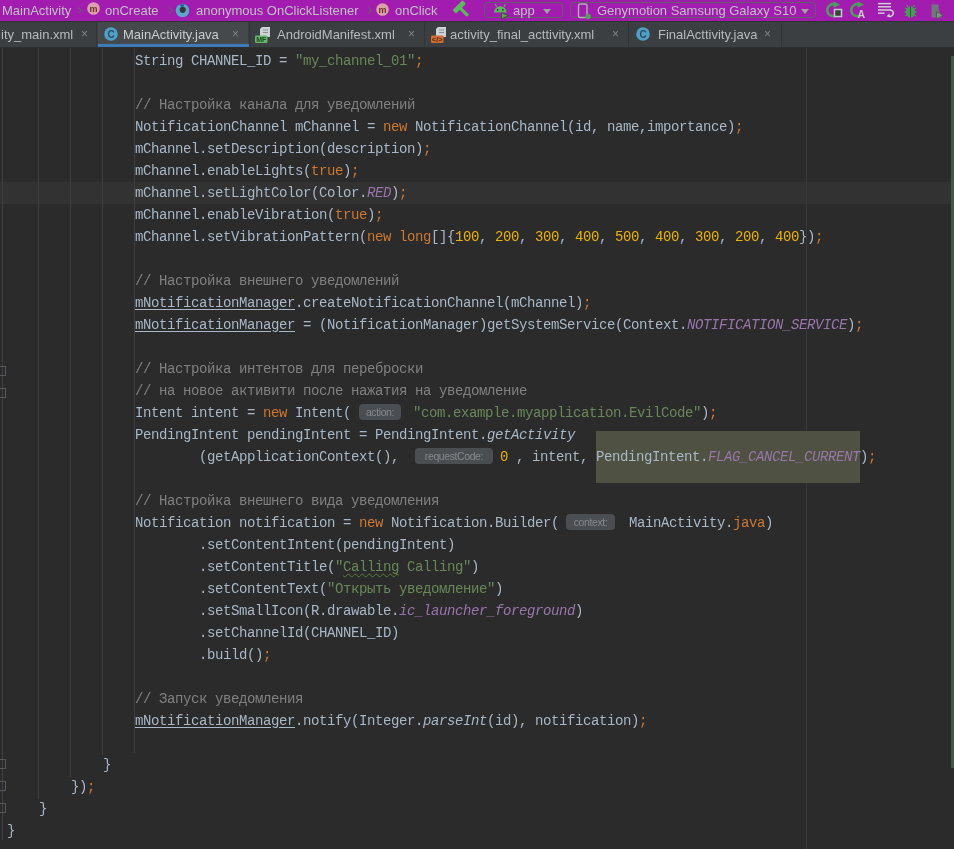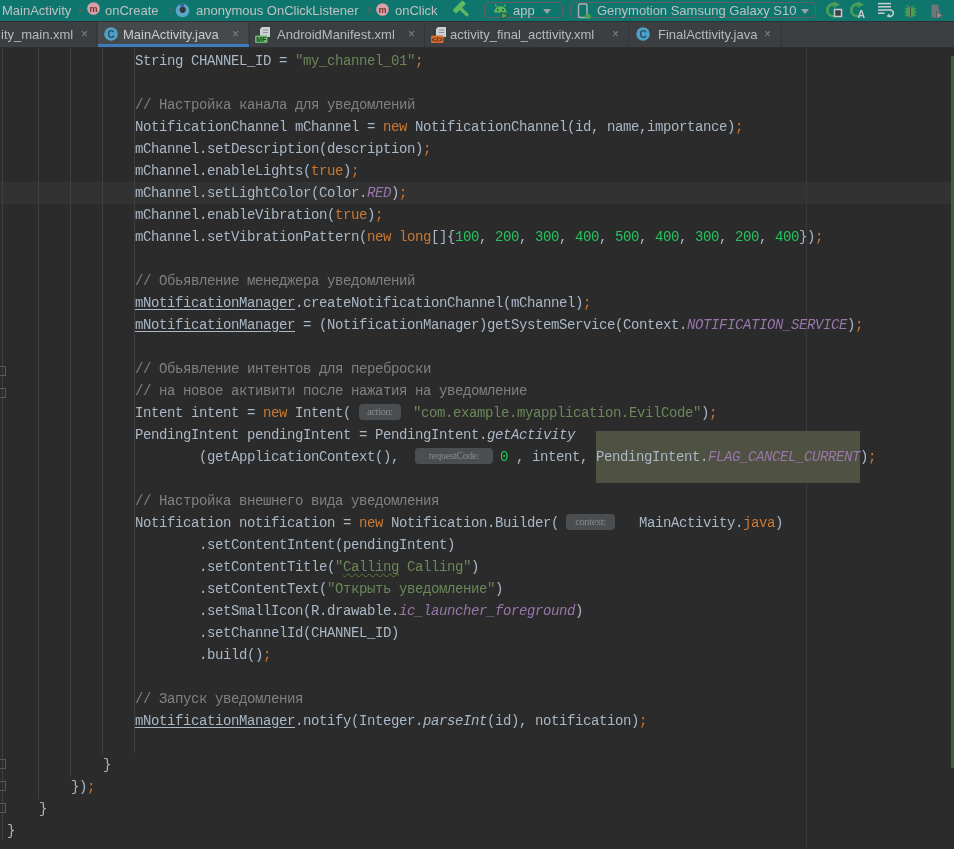--- a/index.html
+++ b/index.html
@@ -1,37 +1,37 @@
 <!DOCTYPE html>
 <html><head><meta charset="utf-8"><style>
 html,body{margin:0;padding:0;width:954px;height:849px;overflow:hidden;background:#2b2b2b}
 *{box-sizing:border-box}
-#toolbar{position:absolute;left:0;top:0;width:954px;height:22px;background:#0f766e;border-bottom:1px solid #2e3032}
+#toolbar{position:absolute;left:0;top:0;width:954px;height:22px;background:#a21caf;border-bottom:1px solid #2e3032}
 #tabbar{position:absolute;left:0;top:22px;width:954px;height:26px;background:#3c3f41;border-bottom:1px solid #2c2e2f}
 .bc{position:absolute;top:0;height:22px;line-height:22px;font-family:"Liberation Sans",sans-serif;font-size:13px;color:#bfc1c3;white-space:pre}
 .chev{position:absolute;top:8px;width:5px;height:5px;border-right:1.6px solid #606366;border-top:1.6px solid #606366;transform:rotate(45deg)}
 .tabtxt{position:absolute;top:0;height:25px;line-height:25px;font-family:"Liberation Sans",sans-serif;font-size:13px;color:#b7babc;white-space:pre}
 .tx{position:absolute;top:0;height:25px;line-height:25px;font-family:"Liberation Sans",sans-serif;font-size:13px;color:#7d858c}
 .tsep{position:absolute;top:1px;height:24px;width:1px;background:#323537}
 #seltab{position:absolute;left:98px;top:0;width:150px;height:22px;background:#45494c}
 #selline{position:absolute;left:98px;top:21.5px;width:151px;height:3.5px;background:#3e7bba}
 #editor{position:absolute;left:0;top:48px;width:954px;height:801px;background:#2b2b2b}
 #curline{position:absolute;left:0;top:133.5px;width:954px;height:22px;background:#323232}
 .guide{position:absolute;width:1px;background:#3d3f41}
 .marginline{position:absolute;left:806px;top:0;width:1px;height:801px;background:#38393b}
 .ln{position:absolute;left:7px;white-space:pre;margin:1.5px 0 0 0;font-family:"Liberation Mono",monospace;font-size:14px;letter-spacing:-0.402px;line-height:22px;color:#a9b7c6}
 .k{color:#cc7832}
 .s{color:#6a8759}
 .c{color:#808080}
-.n{color:#22c55e}
+.n{color:#eab308}
 .ip{color:#9876aa;font-style:italic}
 .it{font-style:italic}
 .u{text-decoration:underline;text-underline-offset:2px}
 .wavy{text-decoration:underline wavy #5b7c34 1px;text-underline-offset:2px;text-decoration-skip-ink:none}
-.pill{display:inline-block;vertical-align:middle;background:#4b4e51;border-radius:4px;color:#85898d;font-family:Liberation Serif, serif;font-size:10.5px;line-height:16px;height:16px;text-align:center;position:relative;top:-1px;margin:0 4px 0 2px}
+.pill{display:inline-block;vertical-align:middle;background:#4b4e51;border-radius:4px;color:#85898d;font-family:Liberation Sans, sans-serif;font-size:10.5px;line-height:16px;height:16px;text-align:center;position:relative;top:-1px;margin:0 4px 0 2px}
 .box{background:#4f5142;padding:18px 0}
 .fold{position:absolute;left:0;width:5.5px;height:10px;border:1.2px solid #56595c;border-left:none}
 .icon{position:absolute}
 .stripe{position:absolute;left:951px;top:8px;width:2.5px;height:712px;background:#3f5c43}
 </style></head>
 <body>
 <div id="editor">
   <div id="curline"></div>
   <div class="marginline"></div>
   <div class="stripe"></div>
@@ -41,30 +41,30 @@
   <div class="guide" style="left:102px;top:0;height:707px"></div>
   <div class="guide" style="left:134px;top:0;height:705px"></div>
   <pre class="ln" style="top:0px">                String CHANNEL_ID = <span class="s">"my_channel_01"</span><span class="k">;</span></pre>
   <pre class="ln" style="top:44px">                <span class="c">// Настройка канала для уведомлений</span></pre>
   <pre class="ln" style="top:66px">                NotificationChannel mChannel = <span class="k">new</span> NotificationChannel(id, name,importance)<span class="k">;</span></pre>
   <pre class="ln" style="top:88px">                mChannel.setDescription(description)<span class="k">;</span></pre>
   <pre class="ln" style="top:110px">                mChannel.enableLights(<span class="k">true</span>)<span class="k">;</span></pre>
   <pre class="ln" style="top:132px">                mChannel.setLightColor(Color.<span class="ip">RED</span>)<span class="k">;</span></pre>
   <pre class="ln" style="top:154px">                mChannel.enableVibration(<span class="k">true</span>)<span class="k">;</span></pre>
   <pre class="ln" style="top:176px">                mChannel.setVibrationPattern(<span class="k">new</span> <span class="k">long</span>[]{<span class="n">100</span>, <span class="n">200</span>, <span class="n">300</span>, <span class="n">400</span>, <span class="n">500</span>, <span class="n">400</span>, <span class="n">300</span>, <span class="n">200</span>, <span class="n">400</span>})<span class="k">;</span></pre>
-  <pre class="ln" style="top:220px">                <span class="c">// Обьявление менеджера уведомлений</span></pre>
+  <pre class="ln" style="top:220px">                <span class="c">// Настройка внешнего уведомлений</span></pre>
   <pre class="ln" style="top:242px">                <span class="u">mNotificationManager</span>.createNotificationChannel(mChannel)<span class="k">;</span></pre>
   <pre class="ln" style="top:264px">                <span class="u">mNotificationManager</span> = (NotificationManager)getSystemService(Context.<span class="ip">NOTIFICATION_SERVICE</span>)<span class="k">;</span></pre>
-  <pre class="ln" style="top:308px">                <span class="c">// Обьявление интентов для переброски</span></pre>
+  <pre class="ln" style="top:308px">                <span class="c">// Настройка интентов для переброски</span></pre>
   <pre class="ln" style="top:330px">                <span class="c">// на новое активити после нажатия на уведомление</span></pre>
   <pre class="ln" style="top:352px">                Intent intent = <span class="k">new</span> Intent( <span class="pill" style="width:42px;margin:0 4px 0 0">action:</span> <span class="s">"com.example.myapplication.EvilCode"</span>)<span class="k">;</span></pre>
   <pre class="ln" style="top:374px">                PendingIntent pendingIntent = PendingIntent.<span class="it">getActivity</span></pre>
   <pre class="ln" style="top:396px">                        (getApplicationContext(), <span class="pill" style="width:78px;margin:0 -1px 0 8px">requestCode:</span> <span class="n">0</span> , intent, <span class="box">PendingIntent.<span class="ip">FLAG_CANCEL_CURRENT</span></span>)<span class="k">;</span></pre>
   <pre class="ln" style="top:440px">                <span class="c">// Настройка внешнего вида уведомления</span></pre>
-  <pre class="ln" style="top:462px">                Notification notification = <span class="k">new</span> Notification.Builder( <span class="pill" style="width:49px;margin:0 16px 0 -1px">context:</span> MainActivity.<span class="k">java</span>)</pre>
+  <pre class="ln" style="top:462px">                Notification notification = <span class="k">new</span> Notification.Builder( <span class="pill" style="width:49px;margin:0 6px 0 -1px">context:</span> MainActivity.<span class="k">java</span>)</pre>
   <pre class="ln" style="top:484px">                        .setContentIntent(pendingIntent)</pre>
   <pre class="ln" style="top:506px">                        .setContentTitle(<span class="s">"<span class="wavy">Calling</span> Calling"</span>)</pre>
   <pre class="ln" style="top:528px">                        .setContentText(<span class="s">"Открыть уведомление"</span>)</pre>
   <pre class="ln" style="top:550px">                        .setSmallIcon(R.drawable.<span class="ip">ic_launcher_foreground</span>)</pre>
   <pre class="ln" style="top:572px">                        .setChannelId(CHANNEL_ID)</pre>
   <pre class="ln" style="top:594px">                        .build()<span class="k">;</span></pre>
   <pre class="ln" style="top:638px">                <span class="c">// Запуск уведомления</span></pre>
   <pre class="ln" style="top:660px">                <span class="u">mNotificationManager</span>.notify(Integer.<span class="it">parseInt</span>(id), notification)<span class="k">;</span></pre>
   <pre class="ln" style="top:704px">            }</pre>
   <pre class="ln" style="top:726px">        })<span class="k">;</span></pre>

